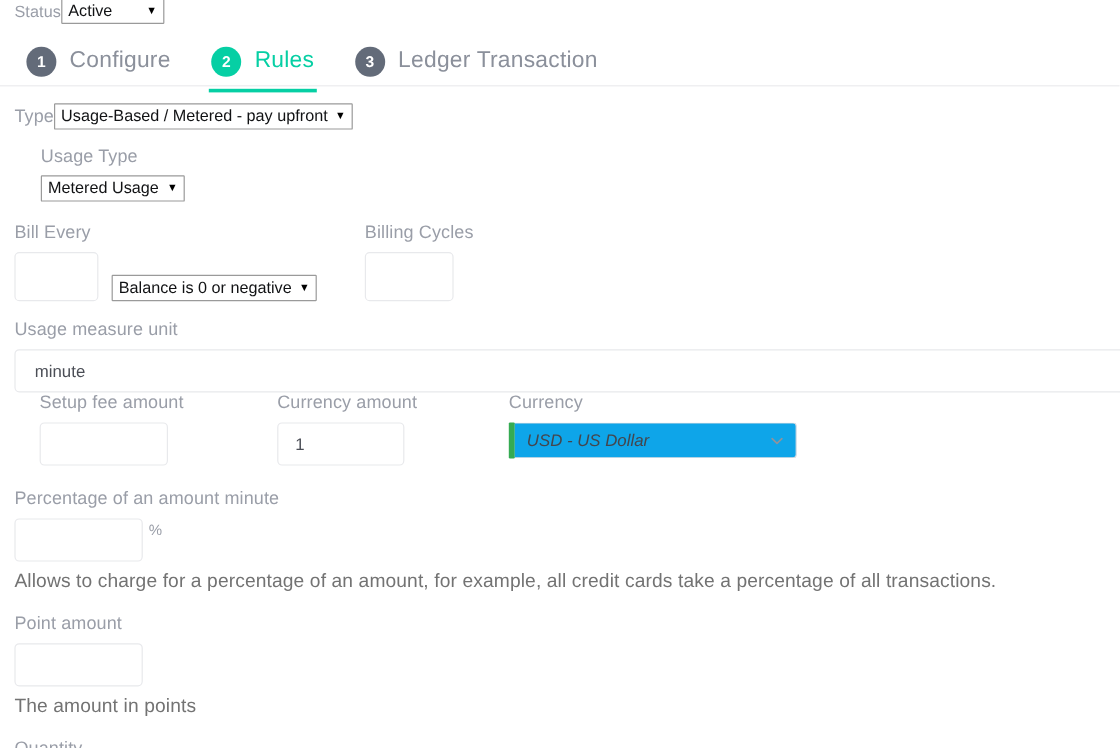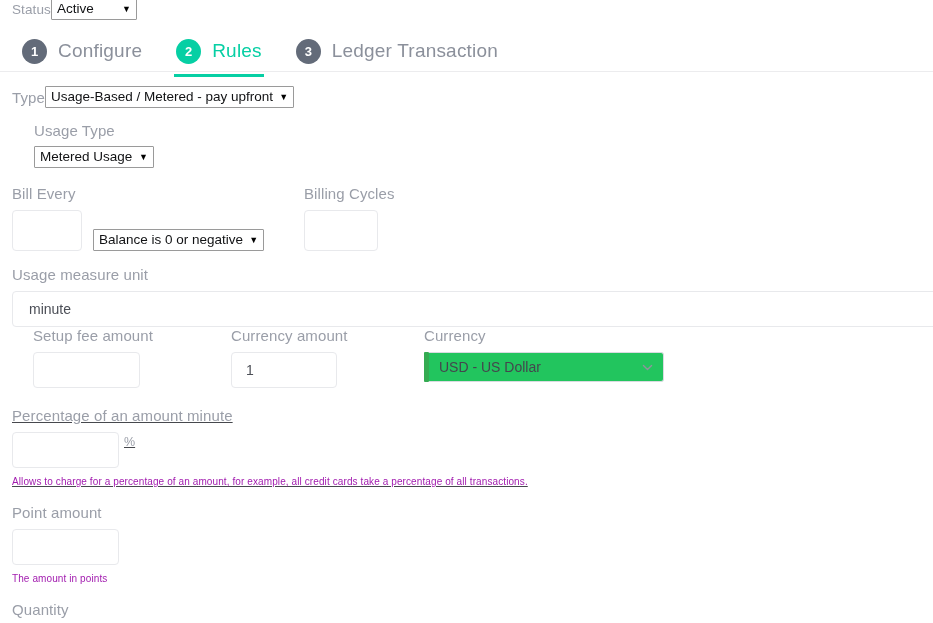--- a/index.html
+++ b/index.html
@@ -205,51 +205,52 @@
     width: 5px;
     background: #35ab52;
     flex: none;
     border-radius: 1px;
   }
   .currency-select {
     flex: 1;
     border: 1px solid #d9dbe0;
     border-left: none;
     border-radius: 0 3px 3px 0;
-    background: #22c55e;
+    background: #0ea5e9;
     display: flex;
     align-items: center;
     justify-content: space-between;
     padding: 0 9px 0 10px;
     font-size: 14px;
     color: #44464d;
     cursor: pointer;
     width: 220px;
+    font-style: italic;
   }
   .chev {
     width: 13px;
     height: 13px;
     flex: none;
     margin-left: 8px;
   }
 
   
-  .pct-wrap { margin-top: 19px; text-decoration: underline; }
+  .pct-wrap { margin-top: 19px; }
   .pct-wrap .field-label { margin-bottom: 8px; }
   .pct-inline { display: flex; align-items: flex-start; }
   .pct-input { width: 107px; height: 36px; }
   .pct-sign {
     font-size: 12.5px;
     color: #9a9ea8;
     margin-left: 5px;
     margin-top: 3px;
   }
   .helper-text {
-    font-size: 10px;
-    color: #a21caf;
+    font-size: 16px;
+    color: #737373;
     letter-spacing: .1px;
     margin-top: 8px;
     display: block;
   }
 
   
   .point-wrap { margin-top: 17px; }
   .point-wrap .field-label { margin-bottom: 8px; }
   .point-input { width: 107px; height: 36px; }
 

